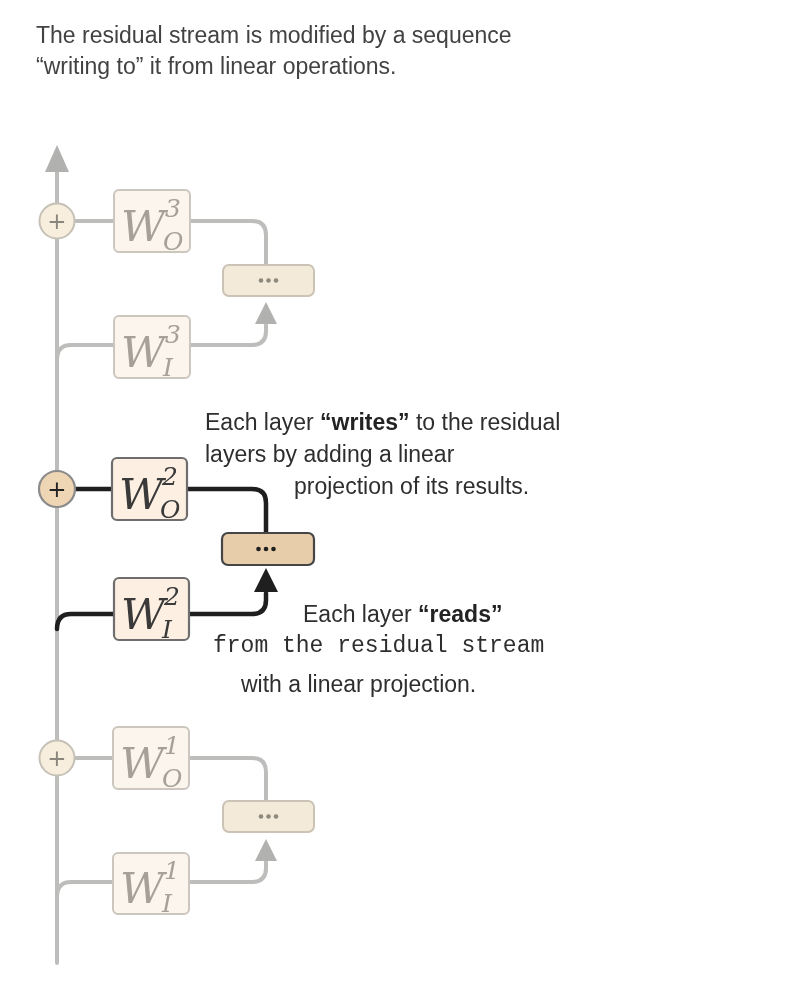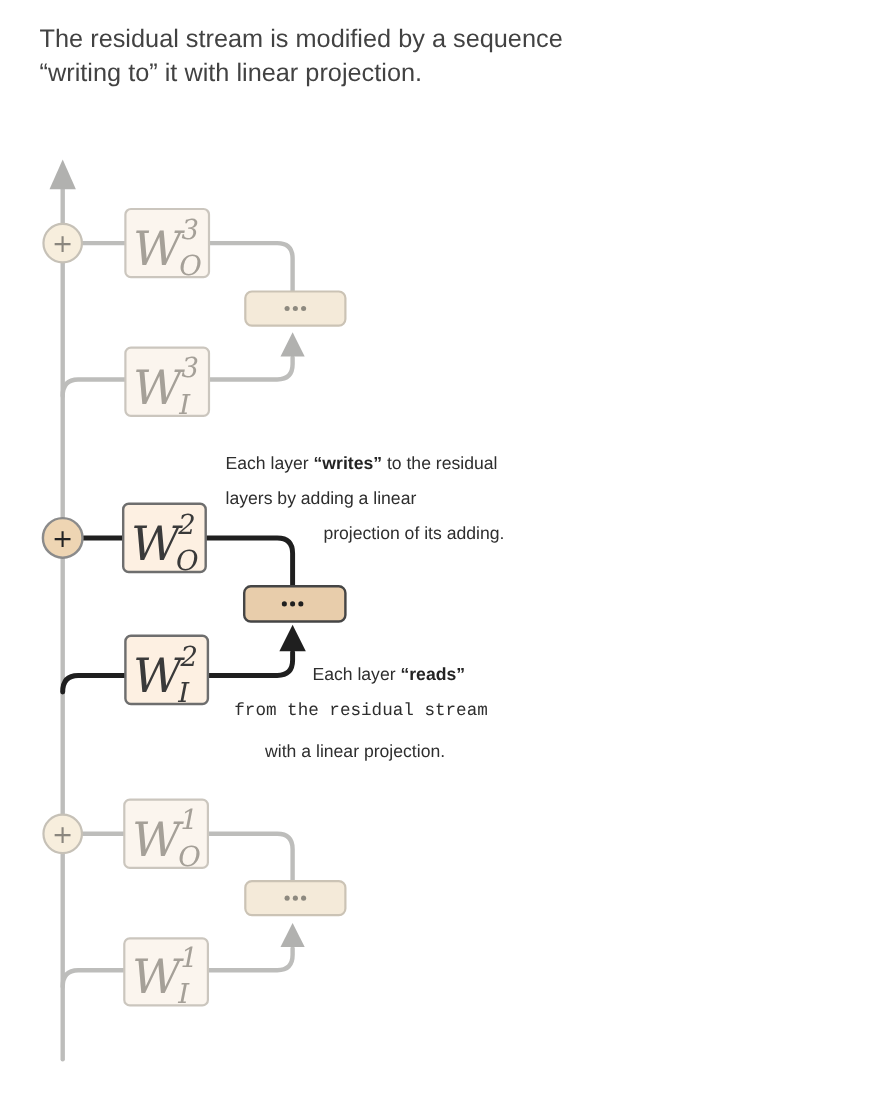--- a/index.html
+++ b/index.html
@@ -10,39 +10,39 @@
     font-family:"Liberation Sans", sans-serif;
     overflow:hidden;
   }
   .title{
     position:absolute;left:36px;top:20px;
     font-size:23px;line-height:31px;color:#424242;
     white-space:nowrap;
   }
   .ann-line{
     position:absolute;
-    font-size:16px;line-height:28px;color:#2e2e2e;
+    font-size:23px;line-height:28px;color:#2e2e2e;
     white-space:nowrap;
   }
   .ann-line b{font-weight:700;color:#232323;}
   svg{position:absolute;left:0;top:0;}
   .w-base{font-family:"DejaVu Serif", serif;font-style:italic;font-size:43px;}
   .w-script{font-family:"DejaVu Serif", serif;font-style:italic;font-size:25px;}
   .w-dark{fill:#3a3a3a;}
   .w-faded{fill:#a5a098;}
   .plus-txt{font-family:"DejaVu Sans", sans-serif;font-size:23px;text-anchor:middle;}
 </style>
 </head>
 <body>
 
 <div id="canvas">
 
   <div class="title">
     <div>The residual stream is modified by a sequence</div>
-    <div>“writing to” it with linear projection.</div>
+    <div>“writing to” it from linear operations.</div>
   </div>
 
   <svg width="808" height="1006" viewBox="0 0 808 1006">
 
     <line x1="57" y1="168" x2="57" y2="963" stroke="#bdbdbb" stroke-width="4" stroke-linecap="round"></line>
     <polygon points="57,145 45,172 69,172" fill="#b1b1af"></polygon>
 
     <g>
       <path d="M 75 221 L 114 221 M 190 221 L 252 221 Q 266 221 266 235 L 266 265" fill="none" stroke="#bdbdbb" stroke-width="4" stroke-linecap="round"></path>
       <path d="M 57 360 Q 57 345 71 345 L 114 345 M 190 345 L 252 345 Q 266 345 266 331 L 266 325" fill="none" stroke="#bdbdbb" stroke-width="4" stroke-linecap="round"></path>
@@ -118,22 +118,22 @@
       <text class="w-script w-faded" x="162" y="912">I</text>
 
       <circle cx="57" cy="758" r="17.5" fill="#f7eedd" stroke="#c6c1b7" stroke-width="2"></circle>
       <text class="plus-txt" x="57" y="766" fill="#8a867e">+</text>
     </g>
   </svg>
 
   <div>
     <div class="ann-line" style="left:205px;top:408px;"><span>Each layer </span><b>“writes”</b><span> to the residual</span></div>
     <div class="ann-line" style="left:205px;top:440px;">layers by adding a linear</div>
-    <div class="ann-line" style="left:294px;top:472px;">projection of its adding.</div>
+    <div class="ann-line" style="left:294px;top:472px;">projection of its results.</div>
   </div>
 
   <div>
-    <div class="ann-line" style="left:284px;top:600px;"><span>Each layer </span><b>“reads”</b></div>
+    <div class="ann-line" style="left:303px;top:600px;"><span>Each layer </span><b>“reads”</b></div>
     <div class="ann-line" style="left:213px;top:632px;font-family:Liberation Mono, monospace;">from the residual stream</div>
     <div class="ann-line" style="left:213px;top:670px;margin-left:28px;">with a linear projection.</div>
   </div>
 
 </div>
 
 </body></html>

